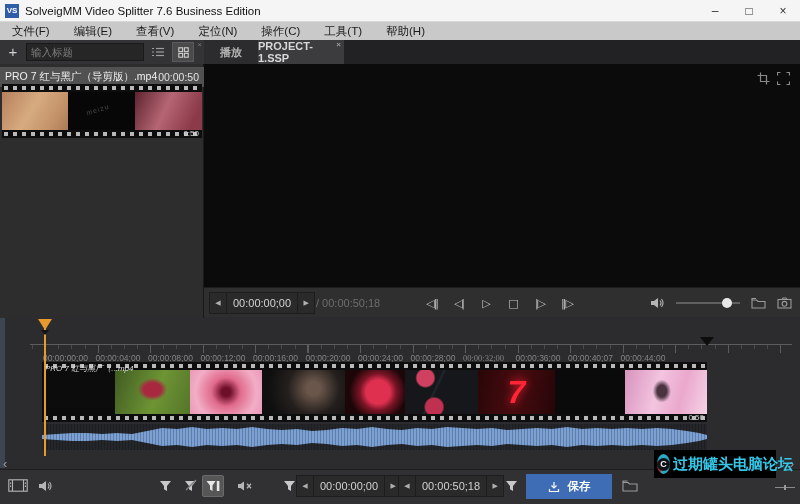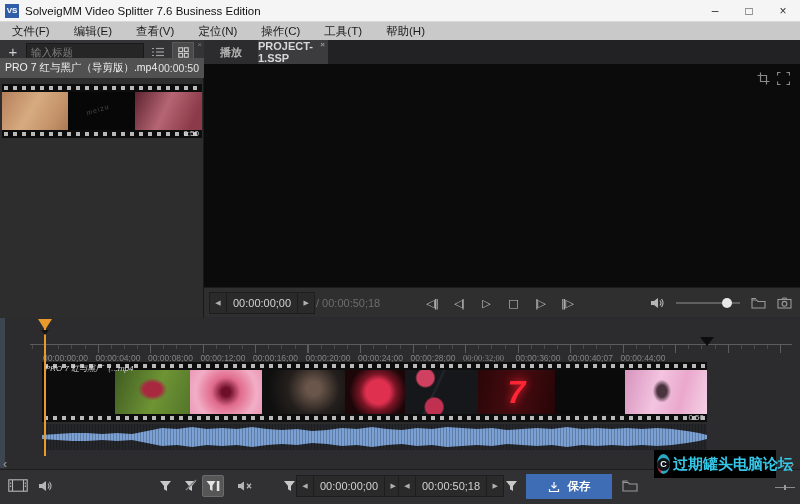--- a/index.html
+++ b/index.html
@@ -34,21 +34,21 @@
   #addbtn { width:26px; height:24px; color:#cfcfcf; font-size:15px; text-align:center; line-height:24px; }
   #searchbox { width:118px; height:18px; background:#262626; border:1px solid #191919;
     display:flex; align-items:center; }
   #searchbox input { flex:1; background:transparent; border:0; outline:none; color:#bbb;
     font-size:10.5px; padding:0 4px; font-family:"Liberation Sans",sans-serif; }
   #searchbox input::placeholder { color:#7e7e7e; }
   .tool-ico { width:22px; height:20px; display:flex; align-items:center; justify-content:center; margin-left:3px; }
   .tool-ico.active { background:#4a4a4a; border:1px solid #5a5a5a; }
   #panelclose { right:2px; top:0; font-size:8px; color:#777; }
 
-  #filerow { left:0; top:18px; width:204px; height:20px; background:#515151;
+  #filerow { left:0; top:27px; width:204px; height:20px; background:#515151;
     display:flex; align-items:center; }
   #filename { font-size:10.5px; color:#f0f0f0; padding-left:5px; white-space:nowrap;
     overflow:hidden; flex:1; }
   #fileduration { font-size:10.5px; color:#e2e2e2; padding-right:5px; }
 
   .filmstrip { background:#0e0e0e; position:absolute; }
   .sprk { height:8px; background:#0d0d0d;
     background-image:repeating-linear-gradient(90deg, transparent 0 2px, #b9b9b9 2px 6px, transparent 6px 9px);
     background-size:100% 4px; background-position:0 2px; background-repeat:no-repeat; }
   .frames { display:flex; }
@@ -59,21 +59,21 @@
   .t-black span { position:absolute; left:18px; top:14px; color:#4a4a4a; font-size:7px;
     transform:rotate(-18deg); letter-spacing:1px; }
   .t-rose { width:67px; background:linear-gradient(115deg,#5e2330,#b56573 45%,#8c3a49 85%); }
   .thumb-dur { position:absolute; right:3px; bottom:0; font-size:8px; color:#ddd; z-index:3; }
 
   
   #tabbar { left:204px; top:0; width:596px; height:24px; background:#222224; display:flex; }
   .tab { height:24px; display:flex; align-items:center; justify-content:center;
     font-size:11px; font-weight:bold; position:relative; }
   #tab-play { width:54px; background:#2c2c2e; color:#b4b4b4; }
-  #tab-project { width:70px; background:#3c3c3f; color:#d8d8d8; }
+  #tab-project { width:86px; background:#3c3c3f; color:#d8d8d8; }
   #tabclose { position:absolute; right:3px; top:0; font-size:8px; color:#999; }
   #preview { left:204px; top:24px; width:596px; height:223px; background:#0b0b0b; }
   .pv-ico { top:8px; color:#8a8a8a; }
   #cropico { right:30px; } #fitico { right:10px; }
 
   
   #playerbar { left:204px; top:247px; width:596px; height:30px; background:#2f2f2f;
     border-top:1px solid #1c1c1c; }
   .tc-group { position:absolute; top:4px; height:22px; display:flex; align-items:center;
     background:#2a2a2a; border:1px solid #1d1d1d; }

